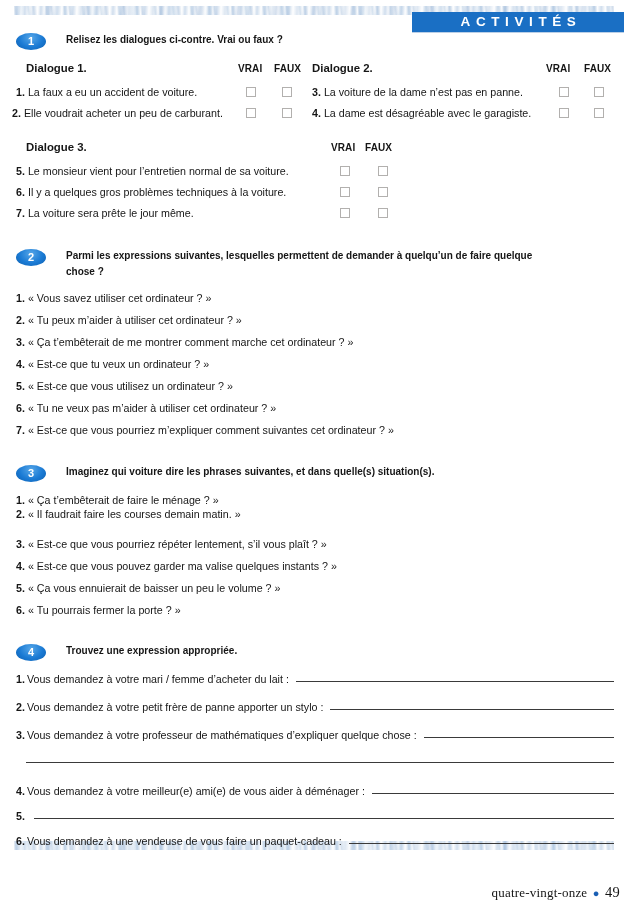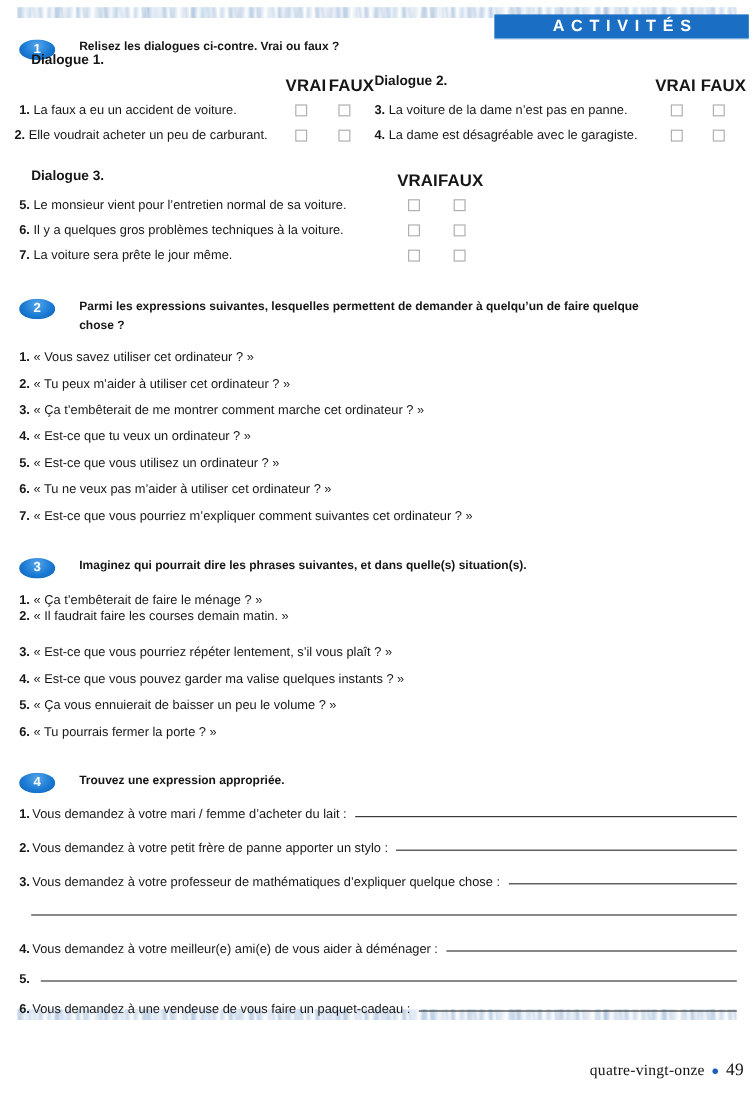--- a/index.html
+++ b/index.html
@@ -86,21 +86,21 @@
     margin-left: 20px;
     font-size: 10px;
     font-weight: bold;
     line-height: 15.5px;
     max-width: 470px;
   }
 
   
   .vf-header {
     position: absolute;
-    font-size: 14px;
+    font-size: 10px;
     font-weight: bold;
     letter-spacing: .1px;
   }
   .dlg-title {
     position: absolute;
     font-size: 11.4px;
     font-weight: bold;
   }
   .qrow {
     position: absolute;
@@ -179,21 +179,21 @@
 
 <div class="banner">ACTIVITÉS</div>
 
 <div class="ex" style="top:32px;">
   <div class="ex-head">
     <div class="badge">1</div>
     <div class="ex-title">Relisez les dialogues ci-contre. Vrai ou faux ?</div>
   </div>
 </div>
 
-<div class="dlg-title" style="left:26px; top:44px;">Dialogue 1.</div>
+<div class="dlg-title" style="left:26px; top:62px;">Dialogue 1.</div>
 <div class="vf-header" style="left:238px; top:63px;">VRAI</div>
 <div class="vf-header" style="left:274px; top:63px;">FAUX</div>
 
 <div class="qrow" style="left:16px; top:86px;">
   <b>1.</b>
   <span>La faux a eu un accident de voiture.</span>
 </div>
 <div class="cbox" style="left:246px; top:87px;"></div>
 <div class="cbox" style="left:282px; top:87px;"></div>
 
@@ -279,21 +279,21 @@
   <span>« Tu ne veux pas m’aider à utiliser cet ordinateur ? »</span>
 </div>
 <div class="item" style="top:424px;">
   <span class="num">7.</span>
   <span>« Est-ce que vous pourriez m’expliquer comment suivantes cet ordinateur ? »</span>
 </div>
 
 <div class="ex" style="top:464px;">
   <div class="ex-head">
     <div class="badge">3</div>
-    <div class="ex-title">Imaginez qui pourrait dire les phrases suivantes, et dans quelle(s) situation(s).</div>
+    <div class="ex-title">Imaginez qui voiture dire les phrases suivantes, et dans quelle(s) situation(s).</div>
   </div>
 </div>
 
 <div class="item" style="top:494px;">
   <span class="num">1.</span>
   <span>« Ça t’embêterait de faire le ménage ? »</span>
 </div>
 <div class="item" style="top:508px;">
   <span class="num">2.</span>
   <span>« Il faudrait faire les courses demain matin. »</span>

